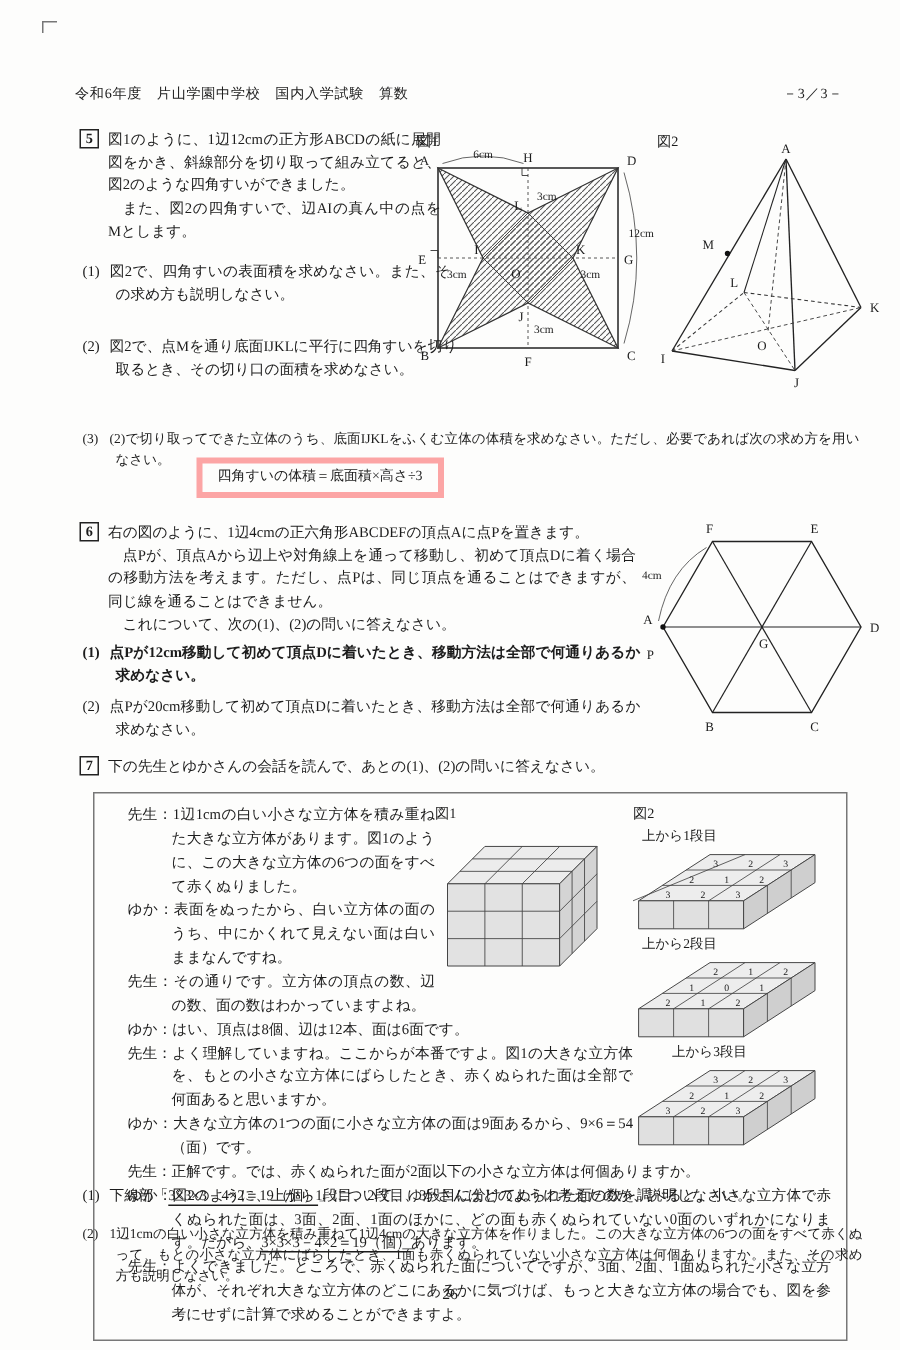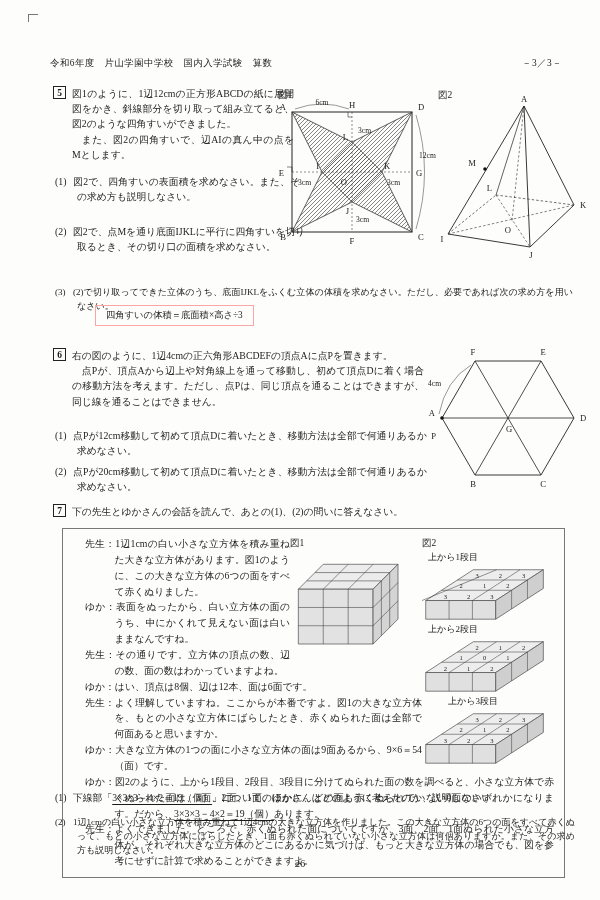--- a/index.html
+++ b/index.html
@@ -7,21 +7,21 @@
   body { font-family:"Liberation Serif","DejaVu Serif",serif; font-size:9.8px; color:#1c1c1c; position:relative; line-height:1.55; }
   .abs { position:absolute; }
   .pnum { display:inline-block; border:1.2px solid #222; width:13px; height:13px; line-height:12px; text-align:center; font-weight:bold; font-size:9.5px; vertical-align:1px; }
   p.body { text-align:justify; }
   p.ind { text-indent:1em; }
   p.q { padding-left:22px; text-indent:-22px; text-align:justify; margin-bottom:2px; }
   .qn { display:inline-block; width:18px; text-indent:0; }
   .small9 { font-size:9px; }
   .figtitle { font-size:9.5px; }
   .ul { text-decoration:underline; text-underline-offset:2.5px; }
-  .formulabox { display:inline-block; border:1px solid #fca5a5; padding:2px 10px 3px 10px; font-size:9.3px; }
+  .formulabox { display:inline-block; border:4px solid #fca5a5; padding:2px 10px 3px 10px; font-size:9.3px;margin-left:36px; }
   .convo { position:absolute; left:62px; top:528px; width:503px; border:1px solid #777; padding:7px 10px 8px 11px; }
   .convo::after { content:""; display:block; clear:both; }
   .turn { text-align:justify; padding-left:3em; text-indent:-3em; line-height:1.62;margin-left:11px; }
   .figfloat { float:right; text-align:left; }
   svg { display:block; }
   svg text { font-family:"Liberation Serif","DejaVu Serif",serif; fill:#1c1c1c; }
   .vlab { font-size:8.6px; }
   .dlab { font-size:7.6px; }
   .numlab { font-size:7px; }
   .hdr { font-size:9.4px; letter-spacing:0.5px; }
@@ -111,22 +111,23 @@
   <text x="99" y="166" text-anchor="middle" class="vlab">J</text>
   <text x="148" y="116" class="vlab">K</text>
   <text x="60" y="99" text-anchor="end" class="vlab">L</text>
   <text x="79" y="141" text-anchor="end" class="vlab">O</text>
 </svg>
 
 <div class="abs" style="left:53px; top:348px;"><span class="pnum">6</span></div>
 <div class="abs" style="left:72px; top:348px; width:352px;">
   <p class="body">右の図のように、1辺4cmの正六角形ABCDEFの頂点Aに点Pを置きます。</p>
   <p class="body ind">点Pが、頂点Aから辺上や対角線上を通って移動し、初めて頂点Dに着く場合の移動方法を考えます。ただし、点Pは、同じ頂点を通ることはできますが、同じ線を通ることはできません。</p>
-</div>
-<div class="abs" style="left:55px; top:428px; width:372px;">
+  <p class="body ind">これについて、次の(1)、(2)の問いに答えなさい。</p>
+</div>
+<div class="abs" style="left:55px; top:428px; width:372px;font-weight:bold;">
   <p class="q"><span class="qn">(1)</span><span>点Pが12cm移動して初めて頂点Dに着いたとき、移動方法は全部で何通りあるか求めなさい。</span></p>
 </div>
 <div class="abs" style="left:55px; top:464px; width:372px;">
   <p class="q"><span class="qn">(2)</span><span>点Pが20cm移動して初めて頂点Dに着いたとき、移動方法は全部で何通りあるか求めなさい。</span></p>
 </div>
 
 <svg class="abs" style="left:420px; top:342px;" width="168" height="150" viewBox="0 0 168 150">
   <polygon points="22,76 55,19 121,19 154,76 121,133 55,133" fill="none" stroke="#222" stroke-width="0.9"></polygon>
   <line x1="22" y1="76" x2="154" y2="76" stroke="#222" stroke-width="0.8"></line>
   <line x1="55" y1="19" x2="121" y2="133" stroke="#222" stroke-width="0.8"></line>
@@ -250,20 +251,21 @@
       <line x1="120" y1="26" x2="120" y2="92" stroke="#444" stroke-width="0.7"></line>
     </svg>
   </div>
 
   <p class="turn"><span>先生</span>：<span>1辺1cmの白い小さな立方体を積み重ねた大きな立方体があります。図1のように、この大きな立方体の6つの面をすべて赤くぬりました。</span></p>
   <p class="turn"><span>ゆか</span>：<span>表面をぬったから、白い立方体の面のうち、中にかくれて見えない面は白いままなんですね。</span></p>
   <p class="turn"><span>先生</span>：<span>その通りです。立方体の頂点の数、辺の数、面の数はわかっていますよね。</span></p>
   <p class="turn"><span>ゆか</span>：<span>はい、頂点は8個、辺は12本、面は6面です。</span></p>
   <p class="turn"><span>先生</span>：<span>よく理解していますね。ここからが本番ですよ。図1の大きな立方体を、もとの小さな立方体にばらしたとき、赤くぬられた面は全部で何面あると思いますか。</span></p>
   <p class="turn"><span>ゆか</span>：<span>大きな立方体の1つの面に小さな立方体の面は9面あるから、9×6＝54（面）です。</span></p>
+  <p class="turn"><span>先生</span>：<span>正解です。では、赤くぬられた面が2面以下の小さな立方体は何個ありますか。</span></p>
   <p class="turn"><span>ゆか</span>：<span>図2のように、上から1段目、2段目、3段目に分けてぬられた面の数を調べると、小さな立方体で赤くぬられた面は、3面、2面、1面のほかに、どの面も赤くぬられていない0面のいずれかになります。だから、</span><span class="ul">3×3×3－4×2＝19（個）</span><span>あります。</span></p>
   <p class="turn"><span>先生</span>：<span>よくできました。ところで、赤くぬられた面についてですが、3面、2面、1面ぬられた小さな立方体が、それぞれ大きな立方体のどこにあるかに気づけば、もっと大きな立方体の場合でも、図を参考にせずに計算で求めることができますよ。</span></p>
 </div>
 
 <div class="abs" style="left:55px; top:790px; width:518px;">
   <p class="q"><span class="qn">(1)</span><span>下線部「</span><span class="ul">3×3×3－4×2＝19（個）</span><span>」について、ゆかさんはどのように考えたのか、説明しなさい。</span></p>
 </div>
 <div class="abs small9" style="left:55px; top:816px; width:520px;">
   <p class="q"><span class="qn">(2)</span><span>1辺1cmの白い小さな立方体を積み重ねて1辺4cmの大きな立方体を作りました。この大きな立方体の6つの面をすべて赤くぬって、もとの小さな立方体にばらしたとき、1面も赤くぬられていない小さな立方体は何個ありますか。また、その求め方も説明しなさい。</span></p>
 </div>

